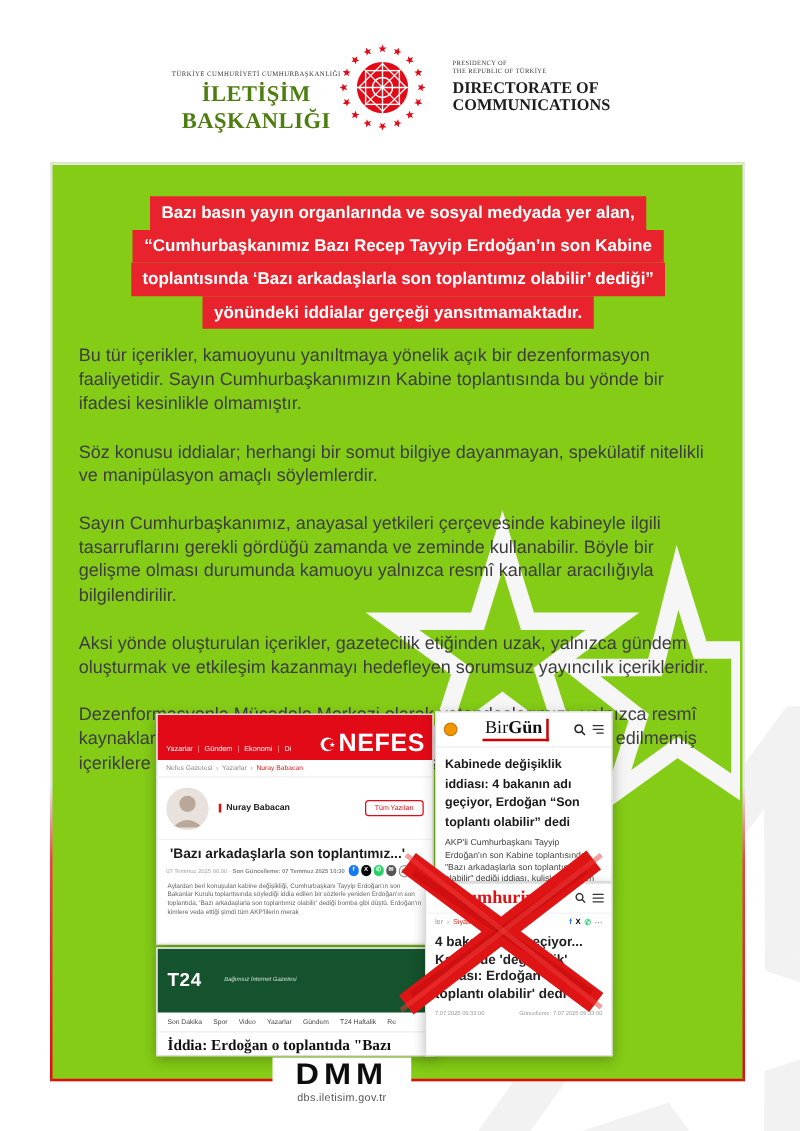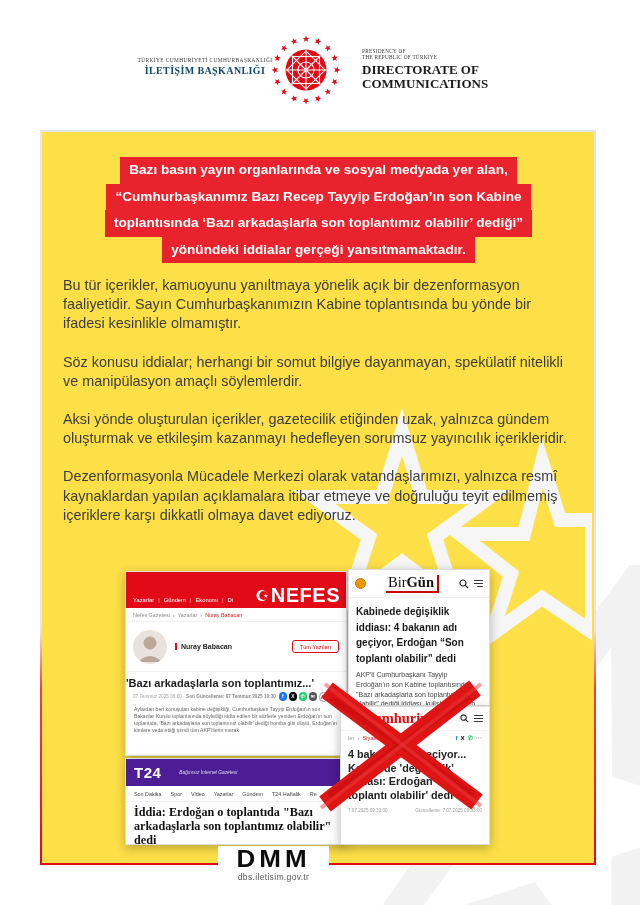--- a/index.html
+++ b/index.html
@@ -5,28 +5,28 @@
   html,body{margin:0;padding:0;background:#fff;}
   .page{position:relative;width:640px;height:905px;background:#fff;overflow:hidden;
         font-family:"Liberation Sans",sans-serif;}
 
   
   .wm{position:absolute;pointer-events:none;z-index:0;}
 
   
   .hdr-left{position:absolute;left:112px;top:57px;width:186px;text-align:center;z-index:2;}
   .hdr-left .tiny{font-size:5.4px;letter-spacing:.4px;color:#3a3a3a;font-family:"Liberation Serif",serif;}
-  .hdr-left .big{font-size:10px;font-weight:700;color:#0c4a6e;font-family:"Liberation Serif",serif;margin-top:2px;letter-spacing:.4px;}
+  .hdr-left .big{font-size:18px;font-weight:700;color:#4d7c0f;font-family:"Liberation Serif",serif;margin-top:2px;letter-spacing:.4px;}
   .emblem{position:absolute;left:272px;top:32px;z-index:2;}
   .hdr-right{position:absolute;left:362px;top:48px;width:140px;z-index:2;}
   .hdr-right .tiny{font-size:5.2px;letter-spacing:.3px;color:#3a3a3a;line-height:6.4px;font-family:"Liberation Serif",serif;}
   .hdr-right .big{font-size:13px;font-weight:700;color:#1c1c1c;line-height:14px;font-family:"Liberation Serif",serif;margin-top:2px;}
 
   
-  .card{position:absolute;left:40px;top:130px;width:556px;height:735px;background:#fde047;
+  .card{position:absolute;left:40px;top:130px;width:556px;height:735px;background:#84cc16;
         border:2px solid;z-index:1;
         border-image:linear-gradient(180deg,#e6e6e6 0%,#e6e6e6 68%,#ef4046 76%,#e30a17 100%) 1;
         padding:25px 20px 0 21px;box-sizing:border-box;}
   .claim{text-align:center;margin-bottom:13px;position:relative;z-index:2;}
   .claim .row{line-height:21.5px;}
   .claim .bar{display:inline-block;background:#e8232e;color:#fff;font-weight:700;
               font-size:13.6px;padding:2px 9px 3px;}
   .card p{margin:0 0 19px;font-size:14.4px;line-height:19.2px;color:#3d3d3d;position:relative;z-index:2;}
   .cardstars{position:absolute;left:250px;top:270px;z-index:1;}
 
@@ -42,42 +42,42 @@
   .nefes .nlogo{margin-left:auto;display:flex;align-items:center;gap:2px;}
   .nefes .nlogo .word{color:#fff;font-weight:700;font-size:20px;letter-spacing:.5px;line-height:20px;}
   .ncrumb{height:13px;display:flex;align-items:center;gap:3px;font-size:5.4px;color:#888;
           padding:0 7px;border-bottom:1px solid #f0f0f0;}
   .ncrumb .red{color:#d22;}
   .nauthor{height:49px;display:flex;align-items:center;padding:0 7px;border-bottom:1px solid #f2f2f2;}
   .avatar{width:34px;height:34px;border-radius:50%;background:#e9e2dc;overflow:hidden;flex:0 0 auto;}
   .nname{font-size:7px;font-weight:700;color:#222;border-left:2px solid #e30a17;padding-left:4px;margin-left:8px;}
   .nbtn{margin-left:auto;border:1px solid #e30a17;color:#e30a17;font-size:5.6px;
         padding:2.5px 7px;border-radius:3px;background:#fff;}
-  .nheadline{font-size:11px;font-weight:700;color:#1b1b1b;padding:5px 0 3px;white-space:nowrap;}
+  .nheadline{font-size:11px;font-weight:700;color:#1b1b1b;padding:5px 10px 3px;white-space:nowrap;}
   .ndate{display:flex;align-items:center;padding:0 7px;font-size:4.7px;color:#a3a3a3;}
   .ndate .upd{font-weight:700;color:#888;}
   .socs{margin-left:auto;display:flex;gap:1.5px;}
   .soc{width:8.5px;height:8.5px;border-radius:50%;color:#fff;font-size:4.8px;display:flex;
        align-items:center;justify-content:center;font-weight:700;}
   .soc.out{background:#fff;border:.8px solid #999;color:#666;width:7.5px;height:7.5px;}
   .nbody{font-size:5.15px;line-height:7px;color:#666;padding:4px 8px;}
 
   
   .birgun{left:348px;top:569px;width:142px;height:137px;}
   .bhead{height:27px;display:flex;align-items:center;padding:0 6px;border-bottom:1px solid #eee;gap:5px;}
   .bcircle{width:11px;height:11px;border-radius:50%;background:#f09600;border:1.5px solid #c97b00;box-sizing:border-box;}
   .blogo{margin:0 auto;font-family:"Liberation Serif",serif;font-size:14.5px;color:#111;
          border-right:2px solid #c00;border-bottom:2px solid #c00;padding:0 3px 1px 2px;line-height:15px;}
   .blogo b{font-weight:700;}
   .bheadline{font-size:10px;font-weight:700;color:#191919;line-height:15.6px;padding:6px 7px 4px;}
   .bbody{font-size:7px;line-height:9.6px;color:#444;padding:0 7px;}
 
   
   .t24{left:125px;top:758px;width:222px;height:87px;}
-  .thead{height:27px;background:#4c1d95;display:flex;align-items:center;padding:0 8px;gap:18px;}
+  .thead{height:27px;background:#14532d;display:flex;align-items:center;padding:12px 8px;gap:18px;}
   .thead .tlogo{color:#fff;font-weight:700;font-size:15px;letter-spacing:.5px;}
   .thead .ttag{color:rgba(255,255,255,.8);font-size:4.8px;font-style:italic;}
   .tnav{height:15px;display:flex;align-items:center;gap:9px;padding:0 8px;border-bottom:1px solid #eee;
         font-size:5.4px;color:#444;white-space:nowrap;}
   .theadline{font-family:"Liberation Serif",serif;font-size:12.2px;font-weight:700;color:#111;
              line-height:14.2px;padding:3px 8px;}
 
   
   .cum{left:340px;top:706px;width:150px;height:139px;}
   .chead{height:23px;display:flex;align-items:center;padding:0 6px;gap:5px;border-bottom:1px solid #f3f3f3;}
@@ -162,20 +162,21 @@
 
     <div class="claim">
       <div class="row"><span class="bar">Bazı basın yayın organlarında ve sosyal medyada yer alan,</span></div>
       <div class="row"><span class="bar">“Cumhurbaşkanımız Bazı Recep Tayyip Erdoğan’ın son Kabine</span></div>
       <div class="row"><span class="bar">toplantısında ‘Bazı arkadaşlarla son toplantımız olabilir’ dediği”</span></div>
       <div class="row"><span class="bar">yönündeki iddialar gerçeği yansıtmamaktadır.</span></div>
     </div>
 
     <p>Bu tür içerikler, kamuoyunu yanıltmaya yönelik açık bir dezenformasyon faaliyetidir. Sayın Cumhurbaşkanımızın Kabine toplantısında bu yönde bir ifadesi kesinlikle olmamıştır.</p>
     <p>Söz konusu iddialar; herhangi bir somut bilgiye dayanmayan, spekülatif nitelikli ve manipülasyon amaçlı söylemlerdir.</p>
+    <p>Sayın Cumhurbaşkanımız, anayasal yetkileri çerçevesinde kabineyle ilgili tasarruflarını gerekli gördüğü zamanda ve zeminde kullanabilir. Böyle bir gelişme olması durumunda kamuoyu yalnızca resmî kanallar aracılığıyla bilgilendirilir.</p>
     <p>Aksi yönde oluşturulan içerikler, gazetecilik etiğinden uzak, yalnızca gündem oluşturmak ve etkileşim kazanmayı hedefleyen sorumsuz yayıncılık içerikleridir.</p>
     <p>Dezenformasyonla Mücadele Merkezi olarak vatandaşlarımızı, yalnızca resmî kaynaklardan yapılan açıklamalara itibar etmeye ve doğruluğu teyit edilmemiş içeriklere karşı dikkatli olmaya davet ediyoruz.</p>
   </div>
 
   <div class="shot nefes">
     <div class="nhead">
       <div class="nnav">
         <span>Yazarlar</span>
           <i>|</i>
         <span>Gündem</span>

